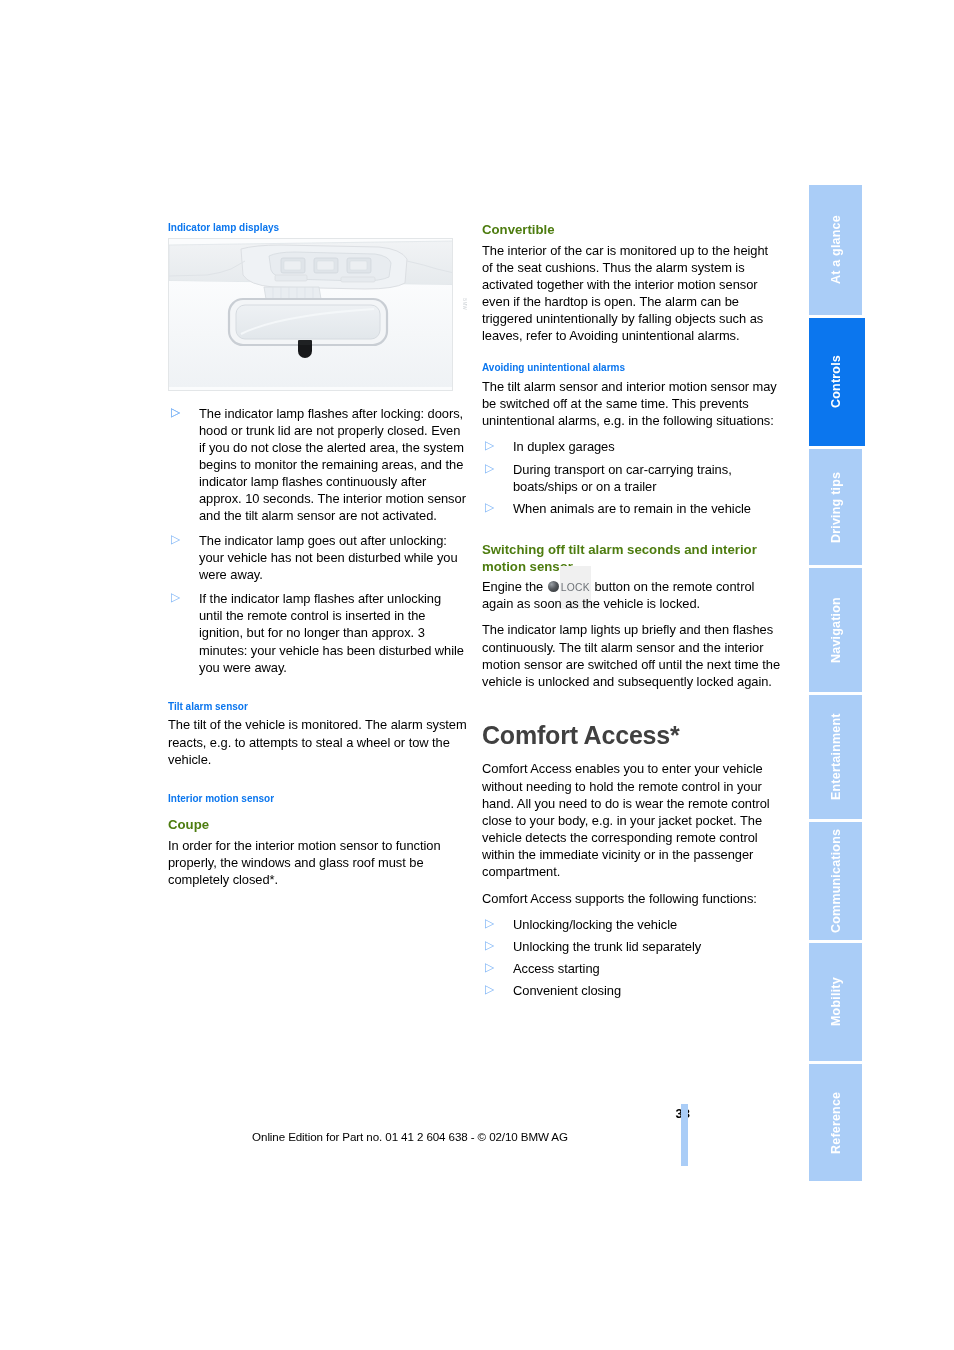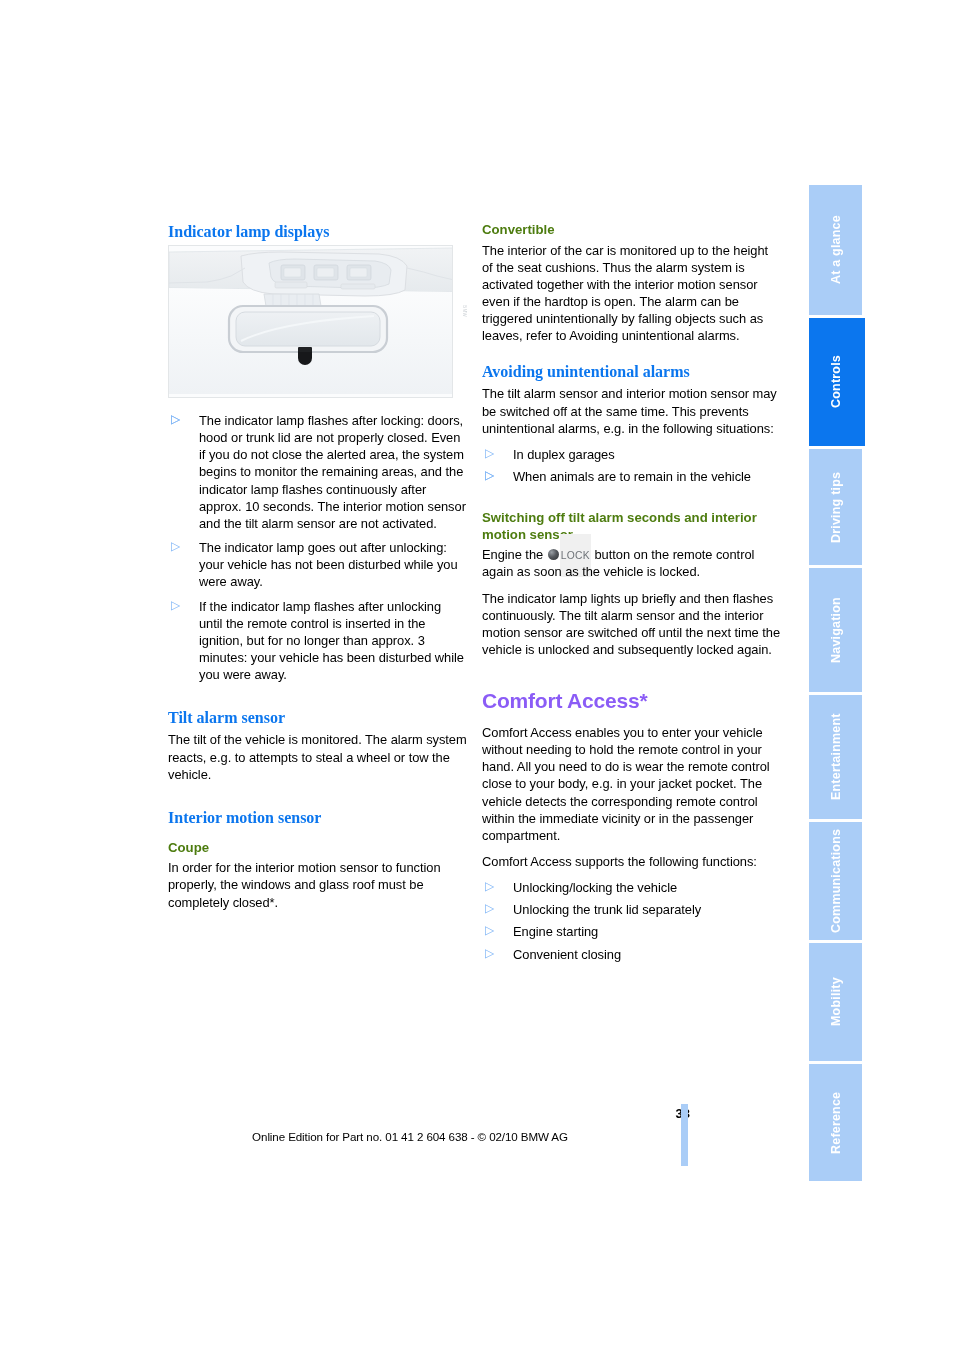--- a/index.html
+++ b/index.html
@@ -57,34 +57,33 @@
   .col {
     position: absolute;
     top: 222px;
     width: 300px;
   }
   #col-left  { left: 168px; }
   #col-right { left: 482px; }
 
   
   h1.section-title {
-    font-size: 21px;
-    font-weight: bold;
-    color: #8b5cf6;
+    font-size: 25px;
+    font-weight: bold;
+    color: #404040;
     margin: 0 0 10px 0;
     line-height: 1.18;
     letter-spacing: -0.2px;
   }
   h2.head-strong {
-    font-size: 16px;
+    font-size: 10px;
     font-weight: bold;
     color: #0b76ee;
     margin: 0 0 3px 0;
     line-height: 1.25;
-    font-family: Liberation Serif, serif;
   }
   h3.head-light {
     font-size: 13.2px;
     font-weight: bold;
     color: #4d7c0f;
     margin: 0 0 3px 0;
     line-height: 1.25;
   }
   p.body {
     font-size: 12.9px;
@@ -327,20 +326,21 @@
     <h2 class="head-strong">Avoiding unintentional alarms</h2>
     <p class="body">The tilt alarm sensor and interior motion sensor may be switched off at the same time. This prevents unintentional alarms, e.g. in the following situations:</p>
 
     <ul class="bullets tight">
       <li>
         <span class="bullet-mark">▷</span>
         <span>In duplex garages</span>
       </li>
       <li>
         <span class="bullet-mark">▷</span>
+        <span>During transport on car-carrying trains, boats/ships or on a trailer</span>
       </li>
       <li>
         <span class="bullet-mark">▷</span>
         <span>When animals are to remain in the vehicle</span>
       </li>
     </ul>
 
     <div class="spacer-md"></div>
 
     <h3 class="head-light">Switching off tilt alarm seconds and interior motion sensor</h3>
@@ -357,21 +357,21 @@
       <li>
         <span class="bullet-mark">▷</span>
         <span>Unlocking/locking the vehicle</span>
       </li>
       <li>
         <span class="bullet-mark">▷</span>
         <span>Unlocking the trunk lid separately</span>
       </li>
       <li>
         <span class="bullet-mark">▷</span>
-        <span>Engine starting</span>
+        <span>Access starting</span>
       </li>
       <li>
         <span class="bullet-mark">▷</span>
         <span>Convenient closing</span>
       </li>
     </ul>
   </div>
 
   <div id="page-number">33</div>
   <div id="footer-bar"></div>

